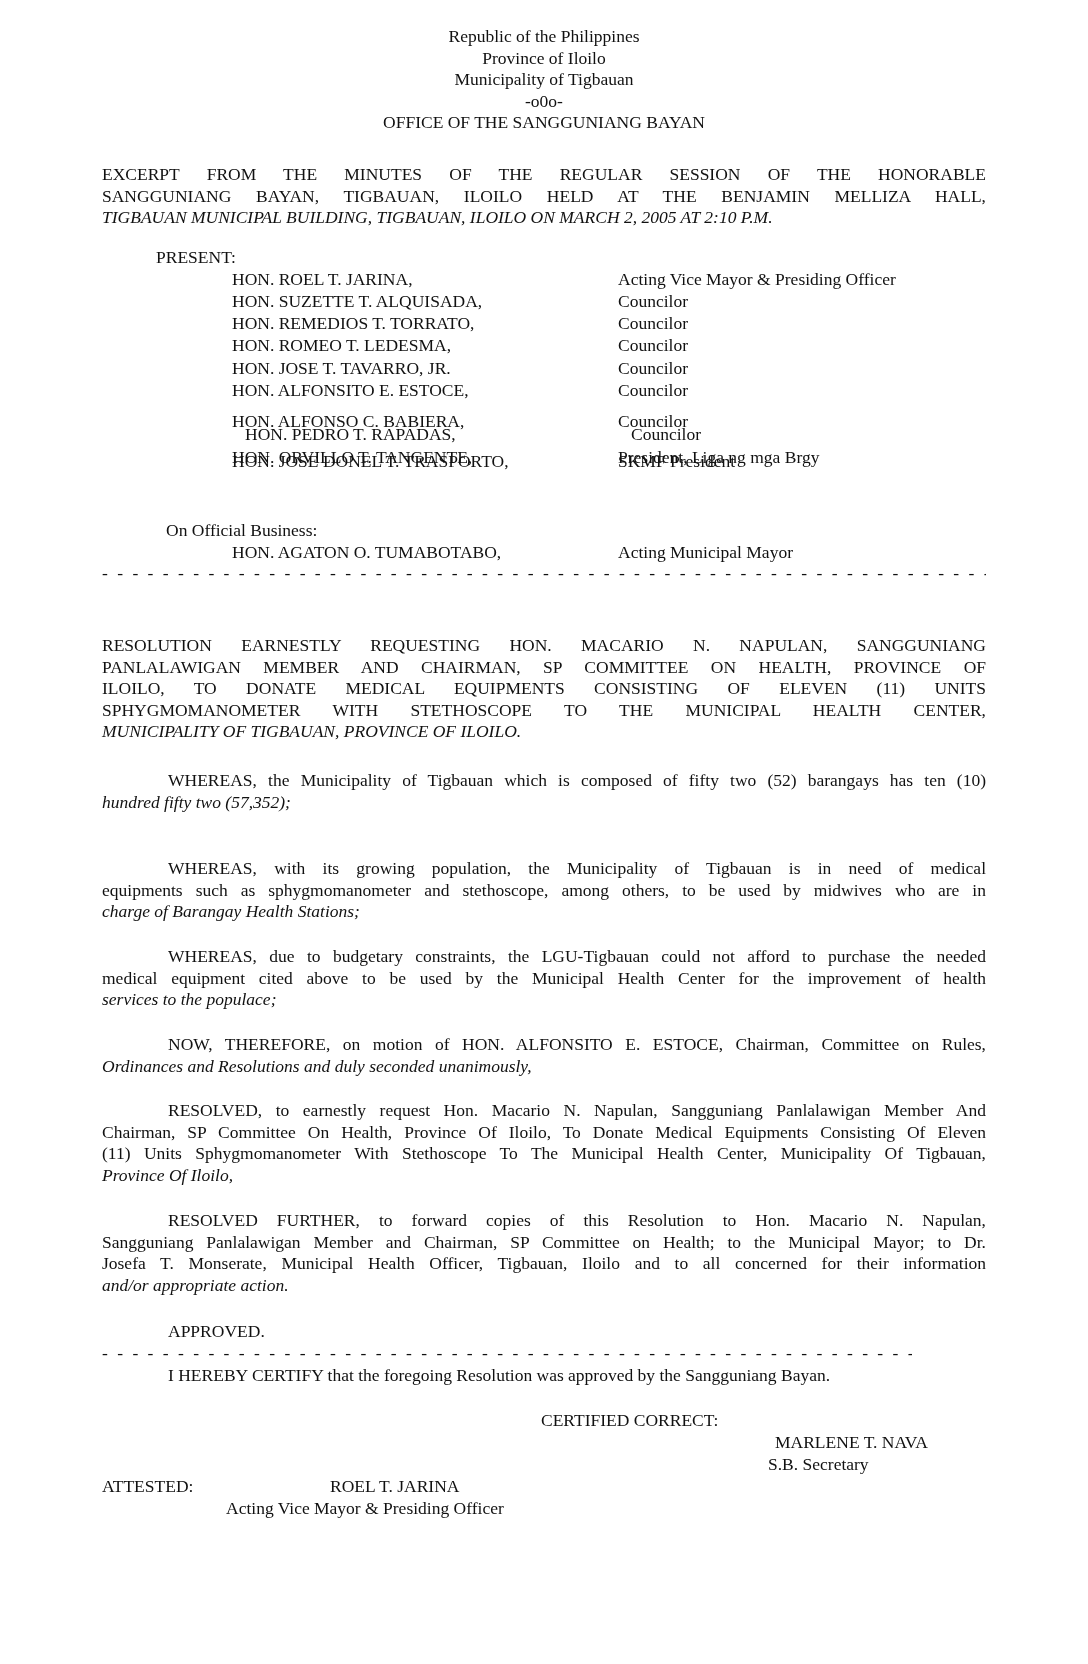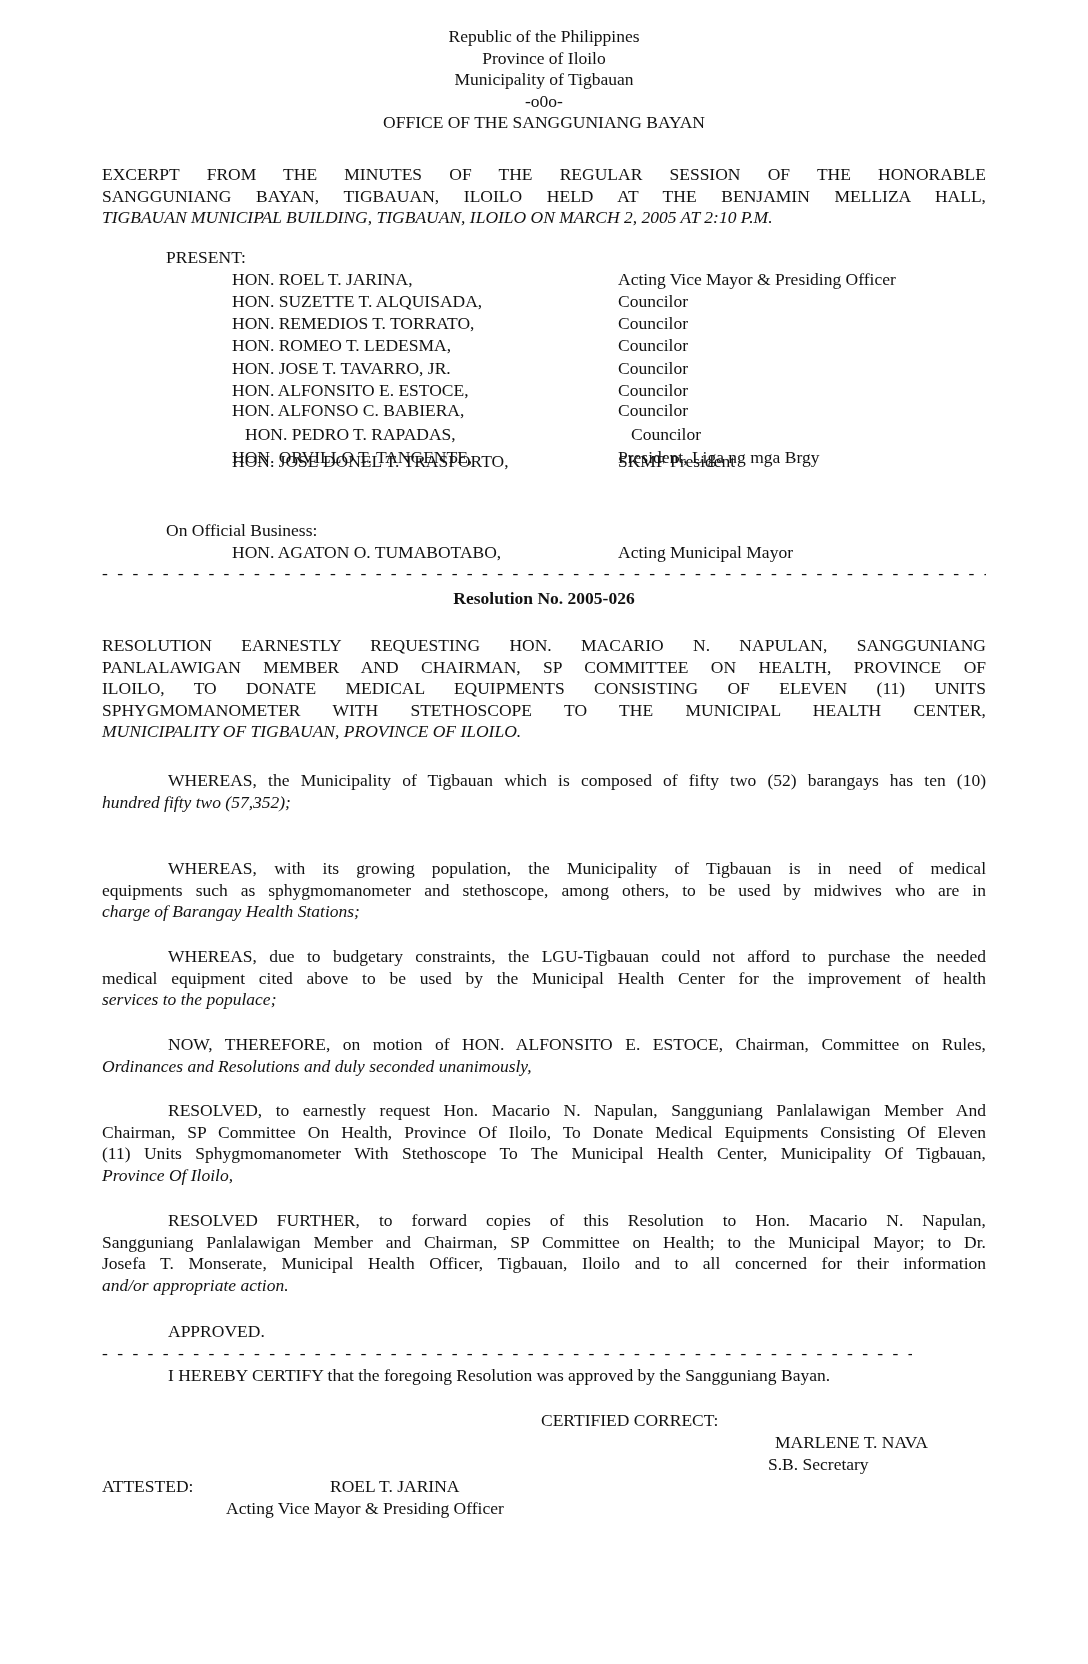--- a/index.html
+++ b/index.html
@@ -85,21 +85,21 @@
     <span class="header-line">-o0o-</span>
     <span class="header-line">OFFICE OF THE SANGGUNIANG BAYAN</span>
   </div>
 
   <div class="block" style="top:164px;">
     <span class="para-line">EXCERPT FROM THE MINUTES OF THE REGULAR SESSION OF THE HONORABLE</span>
     <span class="para-line">SANGGUNIANG BAYAN, TIGBAUAN, ILOILO HELD AT THE BENJAMIN MELLIZA HALL,</span>
     <span class="para-line last">TIGBAUAN MUNICIPAL BUILDING, TIGBAUAN, ILOILO ON MARCH 2, 2005 AT 2:10 P.M.</span>
   </div>
 
-  <div class="abs" style="left:166px; top:247px;">PRESENT:</div>
+  <div class="abs" style="left:156px; top:247px;">PRESENT:</div>
 
   <div class="row" style="top:269px;">
     <span class="name">HON. ROEL T. JARINA,</span>
     <span class="title">Acting Vice Mayor &amp; Presiding Officer</span>
   </div>
   <div class="row" style="top:291px;">
     <span class="name">HON. SUZETTE T. ALQUISADA,</span>
     <span class="title">Councilor</span>
   </div>
   <div class="row" style="top:313px;">
@@ -111,21 +111,21 @@
     <span class="title">Councilor</span>
   </div>
   <div class="row" style="top:358px;">
     <span class="name">HON. JOSE T. TAVARRO, JR.</span>
     <span class="title">Councilor</span>
   </div>
   <div class="row" style="top:380px;">
     <span class="name">HON. ALFONSITO E. ESTOCE,</span>
     <span class="title">Councilor</span>
   </div>
-  <div class="row" style="top:400px;text-align:right;">
+  <div class="row" style="top:411px;text-align:right;">
     <span class="name">HON. ALFONSO C. BABIERA,</span>
     <span class="title">Councilor</span>
   </div>
   <div class="row" style="top:424px;margin-left:13px;">
     <span class="name">HON. PEDRO T. RAPADAS,</span>
     <span class="title">Councilor</span>
   </div>
   <div class="row" style="top:447px;">
     <span class="name">HON. ORVILLO T. TANGENTE,</span>
     <span class="title">President, Liga ng mga Brgy</span>
@@ -136,21 +136,20 @@
   </div>
 
   <div class="abs" style="left:166px; top:520px;">On Official Business:</div>
   <div class="row" style="top:542px;">
     <span class="name">HON. AGATON O. TUMABOTABO,</span>
     <span class="title">Acting Municipal Mayor</span>
   </div>
 
   <div class="dashes" style="left:102px; top:563px; width:884px;">- - - - - - - - - - - - - - - - - - - - - - - - - - - - - - - - - - - - - - - - - - - - - - - - - - - - - - - - - - - - - - - - - - - - - - -</div>
 
-  <div class="center-block bold" style="top:588px;">Resolution No. 2005-026</div>
 
   <div class="block" style="top:635px;">
     <span class="para-line">RESOLUTION EARNESTLY REQUESTING HON. MACARIO N. NAPULAN, SANGGUNIANG</span>
     <span class="para-line">PANLALAWIGAN MEMBER AND CHAIRMAN, SP COMMITTEE ON HEALTH, PROVINCE OF</span>
     <span class="para-line">ILOILO, TO DONATE MEDICAL EQUIPMENTS CONSISTING OF ELEVEN (11) UNITS</span>
     <span class="para-line">SPHYGMOMANOMETER WITH STETHOSCOPE TO THE MUNICIPAL HEALTH CENTER,</span>
     <span class="para-line last">MUNICIPALITY OF TIGBAUAN, PROVINCE OF ILOILO.</span>
   </div>
 
   <div class="block" style="top:770px;">

